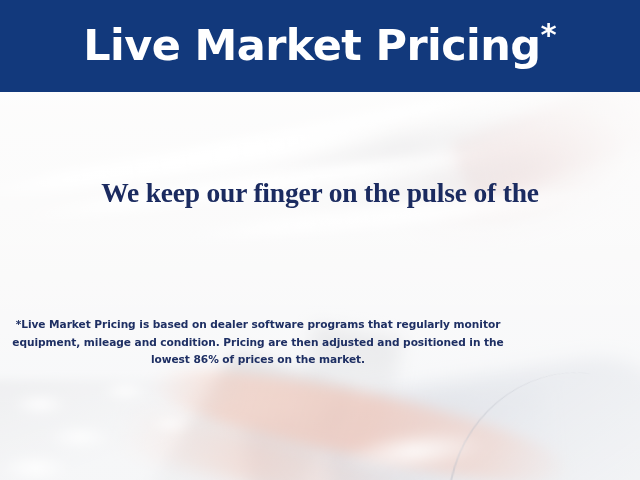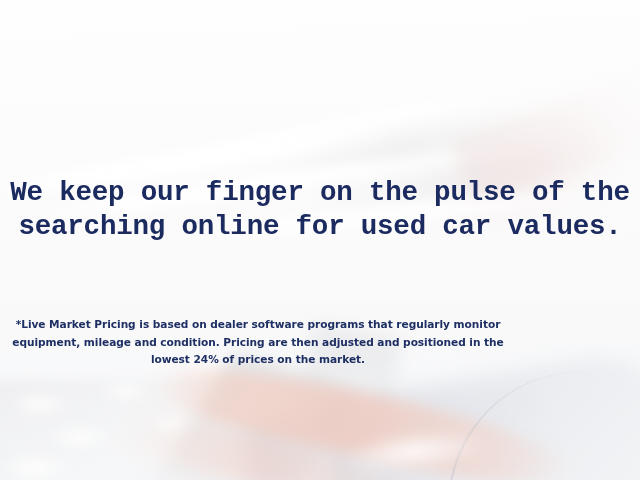--- a/index.html
+++ b/index.html
@@ -219,21 +219,21 @@
   #headline {
     position: absolute;
     left: 0;
     top: 176px;
     width: 640px;
     text-align: center;
     z-index: 4;
   }
   #headline .h-line {
     color: #1b2b60;
-    font-family: Liberation Mono, monospace;
+    font-family: Liberation Serif, serif;
     font-size: 27.5px;
     font-weight: bold;
     line-height: 34px;
     letter-spacing: -0.2px;
     white-space: nowrap;
   }
 
   
   #disclaimer {
     position: absolute;
@@ -273,25 +273,27 @@
     <div class="bg-dark-wedge"></div>
     <div class="bg-dark-wedge2"></div>
     <div class="bg-orange"></div>
     <div class="bg-orange2"></div>
     <div class="bg-arc"></div>
     <div class="bg-speckle"></div>
     <div class="bg-white-splash"></div>
     <div class="bg-veil"></div>
   </div>
 
+  <div id="header-banner">
+    <div id="banner-title"><span>Live Market Pricing</span><span class="sup">*</span></div>
+  </div>
 
   <div id="headline">
     <div class="h-line">We keep our finger on the pulse of the</div>
-    <div class="h-line">searching online for used car values.</div>
   </div>
 
   <div id="disclaimer">
     <div class="d-line">*Live Market Pricing is based on dealer software programs that regularly monitor</div>
     <div class="d-line">equipment, mileage and condition. Pricing are then adjusted and positioned in the</div>
-    <div class="d-line">lowest 24% of prices on the market.</div>
+    <div class="d-line">lowest 86% of prices on the market.</div>
   </div>
 
 </div>
 
 </body></html>

